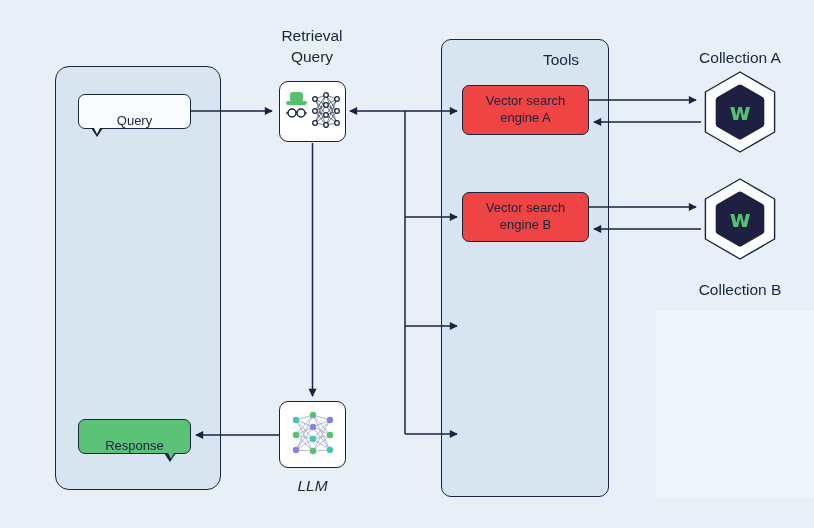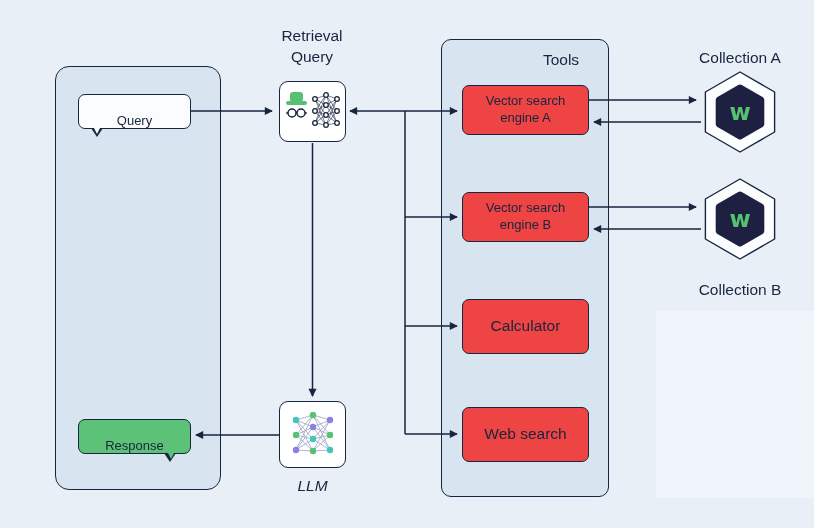--- a/index.html
+++ b/index.html
@@ -140,22 +140,20 @@
       <circle cx="39" cy="8" r="3.2" fill="#8b7fe8"></circle>
       <circle cx="39" cy="23" r="3.2" fill="#56c271"></circle>
       <circle cx="39" cy="38" r="3.2" fill="#45c4b8"></circle>
     </svg>
   </div>
 
   <div class="node-label llm-label">LLM</div>
 
   <div class="tool-box tool-a">Vector search engine A</div>
   <div class="tool-box tool-b">Vector search engine B</div>
-  <div class="tool-box tool-calc">Calculator</div>
-  <div class="tool-box tool-web">Web search</div>
 
   <div class="node-label coll-a-label">Collection A</div>
 
   <div class="hex hex-a">
     <svg width="80" height="86" viewBox="0 0 80 86">
       <polygon points="40,3 74.6,23 74.6,63 40,83 5.4,63 5.4,23" fill="#fcfdff" stroke="#17253f" stroke-width="1.4" stroke-linejoin="round"></polygon>
       <polygon points="40,19 60.8,31 60.8,55 40,67 19.2,55 19.2,31" fill="#1d2040" stroke="#1d2040" stroke-width="7" stroke-linejoin="round"></polygon>
       <text x="40" y="51" text-anchor="middle" font-size="23" font-weight="bold" fill="#56c271" font-family="DejaVu Sans, sans-serif">w</text>
     </svg>
   </div>

